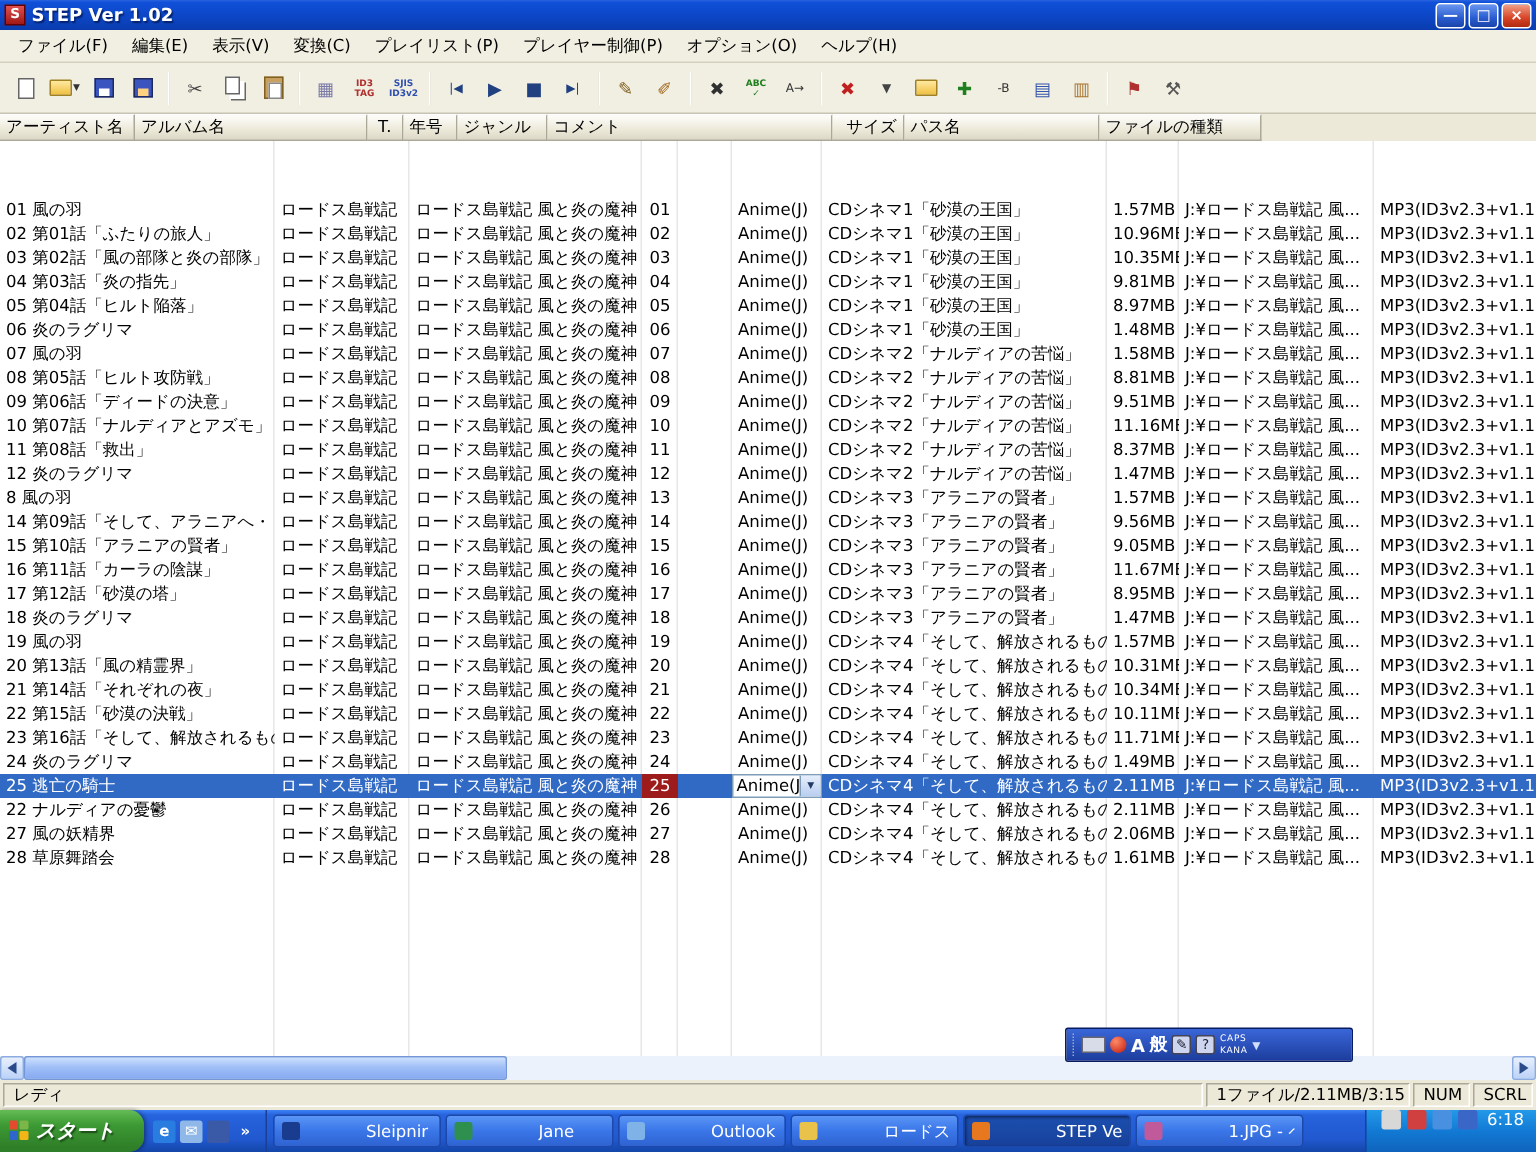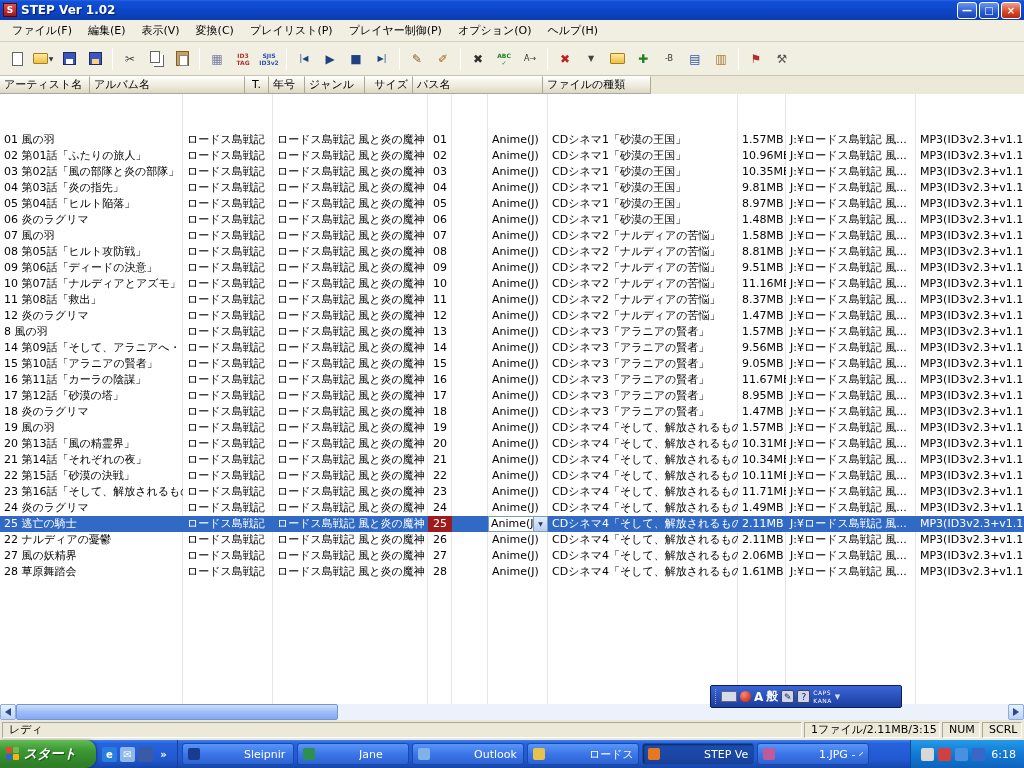--- a/index.html
+++ b/index.html
@@ -97,21 +97,21 @@
   .wf-r{background:#e34b2e}.wf-g{background:#7ab648}.wf-b{background:#2e66c9}.wf-y{background:#f3b517}
   .quick-launch { display:flex; align-items:center; gap:3px; padding:0 6px; border-right:1px solid #1a3f96; }
   .ql-icon { width:15px; height:15px; border-radius:2px; color:#fff; font-size:10px; font-weight:bold; text-align:center; line-height:15px; }
   .task-buttons { flex:1; display:flex; align-items:center; gap:3px; padding:0 4px; overflow:hidden; }
   .task-btn { width:112px; height:22px; display:flex; align-items:center; gap:4px; padding:0 5px;
     background:linear-gradient(#5a95f7,#3a76e8 50%,#2e62d0); border:1px solid #1c48aa; border-radius:3px;
     color:#fff; overflow:hidden; white-space:nowrap; }
   .task-btn.active { background:linear-gradient(#1c4fb0,#17419a); box-shadow:inset 1px 1px 2px rgba(0,0,0,.5); }
   .task-ico { width:12px; height:12px; border-radius:2px; flex:0 0 auto; }
   .task-label { overflow:hidden; white-space:nowrap; font-size:11px;margin-left:40px; }
-  .tray { display:flex; align-items:center; gap:4px; padding:0 8px 0 10px;
+  .tray { display:flex; align-items:flex-start; gap:4px; padding:0 8px 0 10px;
     background:linear-gradient(180deg,#2399e8 0%,#127ad4 50%,#0f63bc 100%); border-left:1px solid #0a4a9a; color:#fff; }
   .tray-ico { width:13px; height:13px; border-radius:2px; }
   .tray-clock { font-size:11px; color:#fff; margin-left:2px; }
 
   
   .imebar { position:absolute; left:710px; top:685px; width:192px; height:23px; z-index:50;
     background:linear-gradient(#3a66d8,#1c3d9e); border:1px solid #0a1c60; border-radius:2px;
     display:flex; align-items:center; gap:3px; padding:0 4px; color:#fff; }
   .ime-handle { width:3px; height:15px; border-left:1px dotted #9ab; }
   .ime-kbd { width:16px; height:11px; background:#d8dce8; border:1px solid #667; border-radius:1px; }
@@ -250,20 +250,21 @@
         <span class="tbg" style="color: rgb(85, 85, 85);">⚒</span>
       </div>
     </div>
 
   <div class="grid-header">
       <div class="hcell c1">アーティスト名</div>
       <div class="hcell c2">アルバム名</div>
       <div class="hcell c3">T.</div>
       <div class="hcell c4">年号</div>
       <div class="hcell c5">ジャンル</div>
+      <div class="hcell c6">コメント</div>
       <div class="hcell c7">サイズ</div>
       <div class="hcell c8">パス名</div>
       <div class="hcell c9">ファイルの種類</div>
     </div>
 
   <div class="grid-body">
     <div id="vlines">
         <div class="vline" style="left: 182px;"></div>
         <div class="vline" style="left: 272px;"></div>
         <div class="vline" style="left: 427px;"></div>

